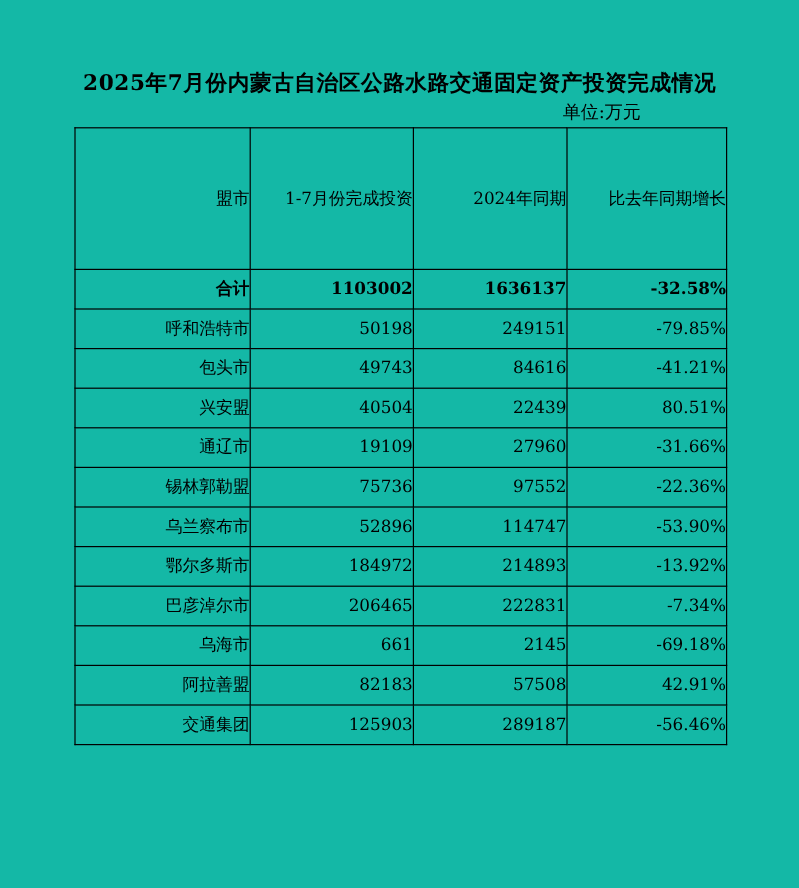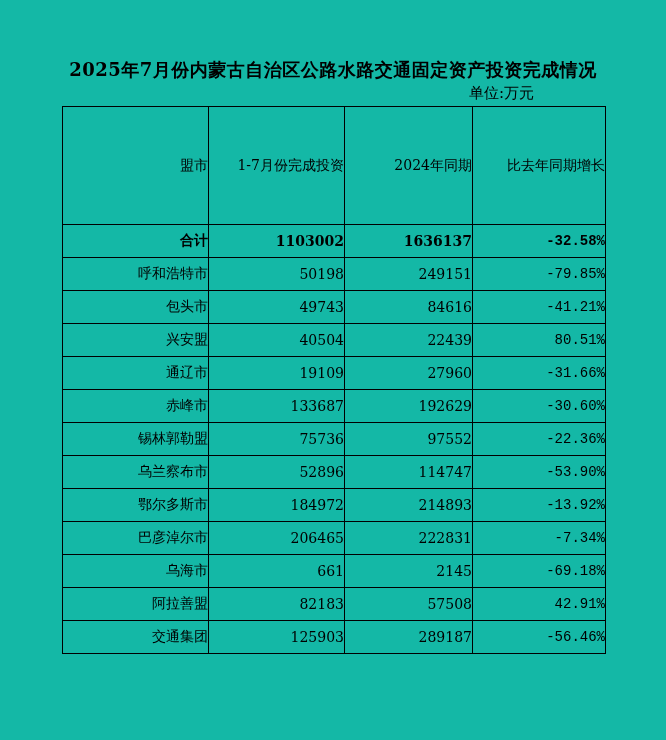--- a/index.html
+++ b/index.html
@@ -59,21 +59,20 @@
   }
   table.report tbody td {
     height: 32px;
   }
   td.col-period {
     text-align: right;
     padding-right: 7px;
   }
   td.col-growth {
     font-weight: bold;
-    font-family: Liberation Mono, monospace;
   }
   tr.total-row td {
     font-weight: bold;
   }
 </style>
 </head>
 <body>
 
 <div class="page">
 
@@ -126,26 +125,20 @@
     <td class="col-growth">80.51%</td>
   </tr>
 
   <tr>
     <td class="col-region">通辽市</td>
     <td class="col-completed">19109</td>
     <td class="col-period">27960</td>
     <td class="col-growth">-31.66%</td>
   </tr>
 
-  <tr>
-    <td class="col-region">赤峰市</td>
-    <td class="col-completed">133687</td>
-    <td class="col-period">192629</td>
-    <td class="col-growth">-30.60%</td>
-  </tr>
 
   <tr>
     <td class="col-region">锡林郭勒盟</td>
     <td class="col-completed">75736</td>
     <td class="col-period">97552</td>
     <td class="col-growth">-22.36%</td>
   </tr>
 
   <tr>
     <td class="col-region">乌兰察布市</td>

